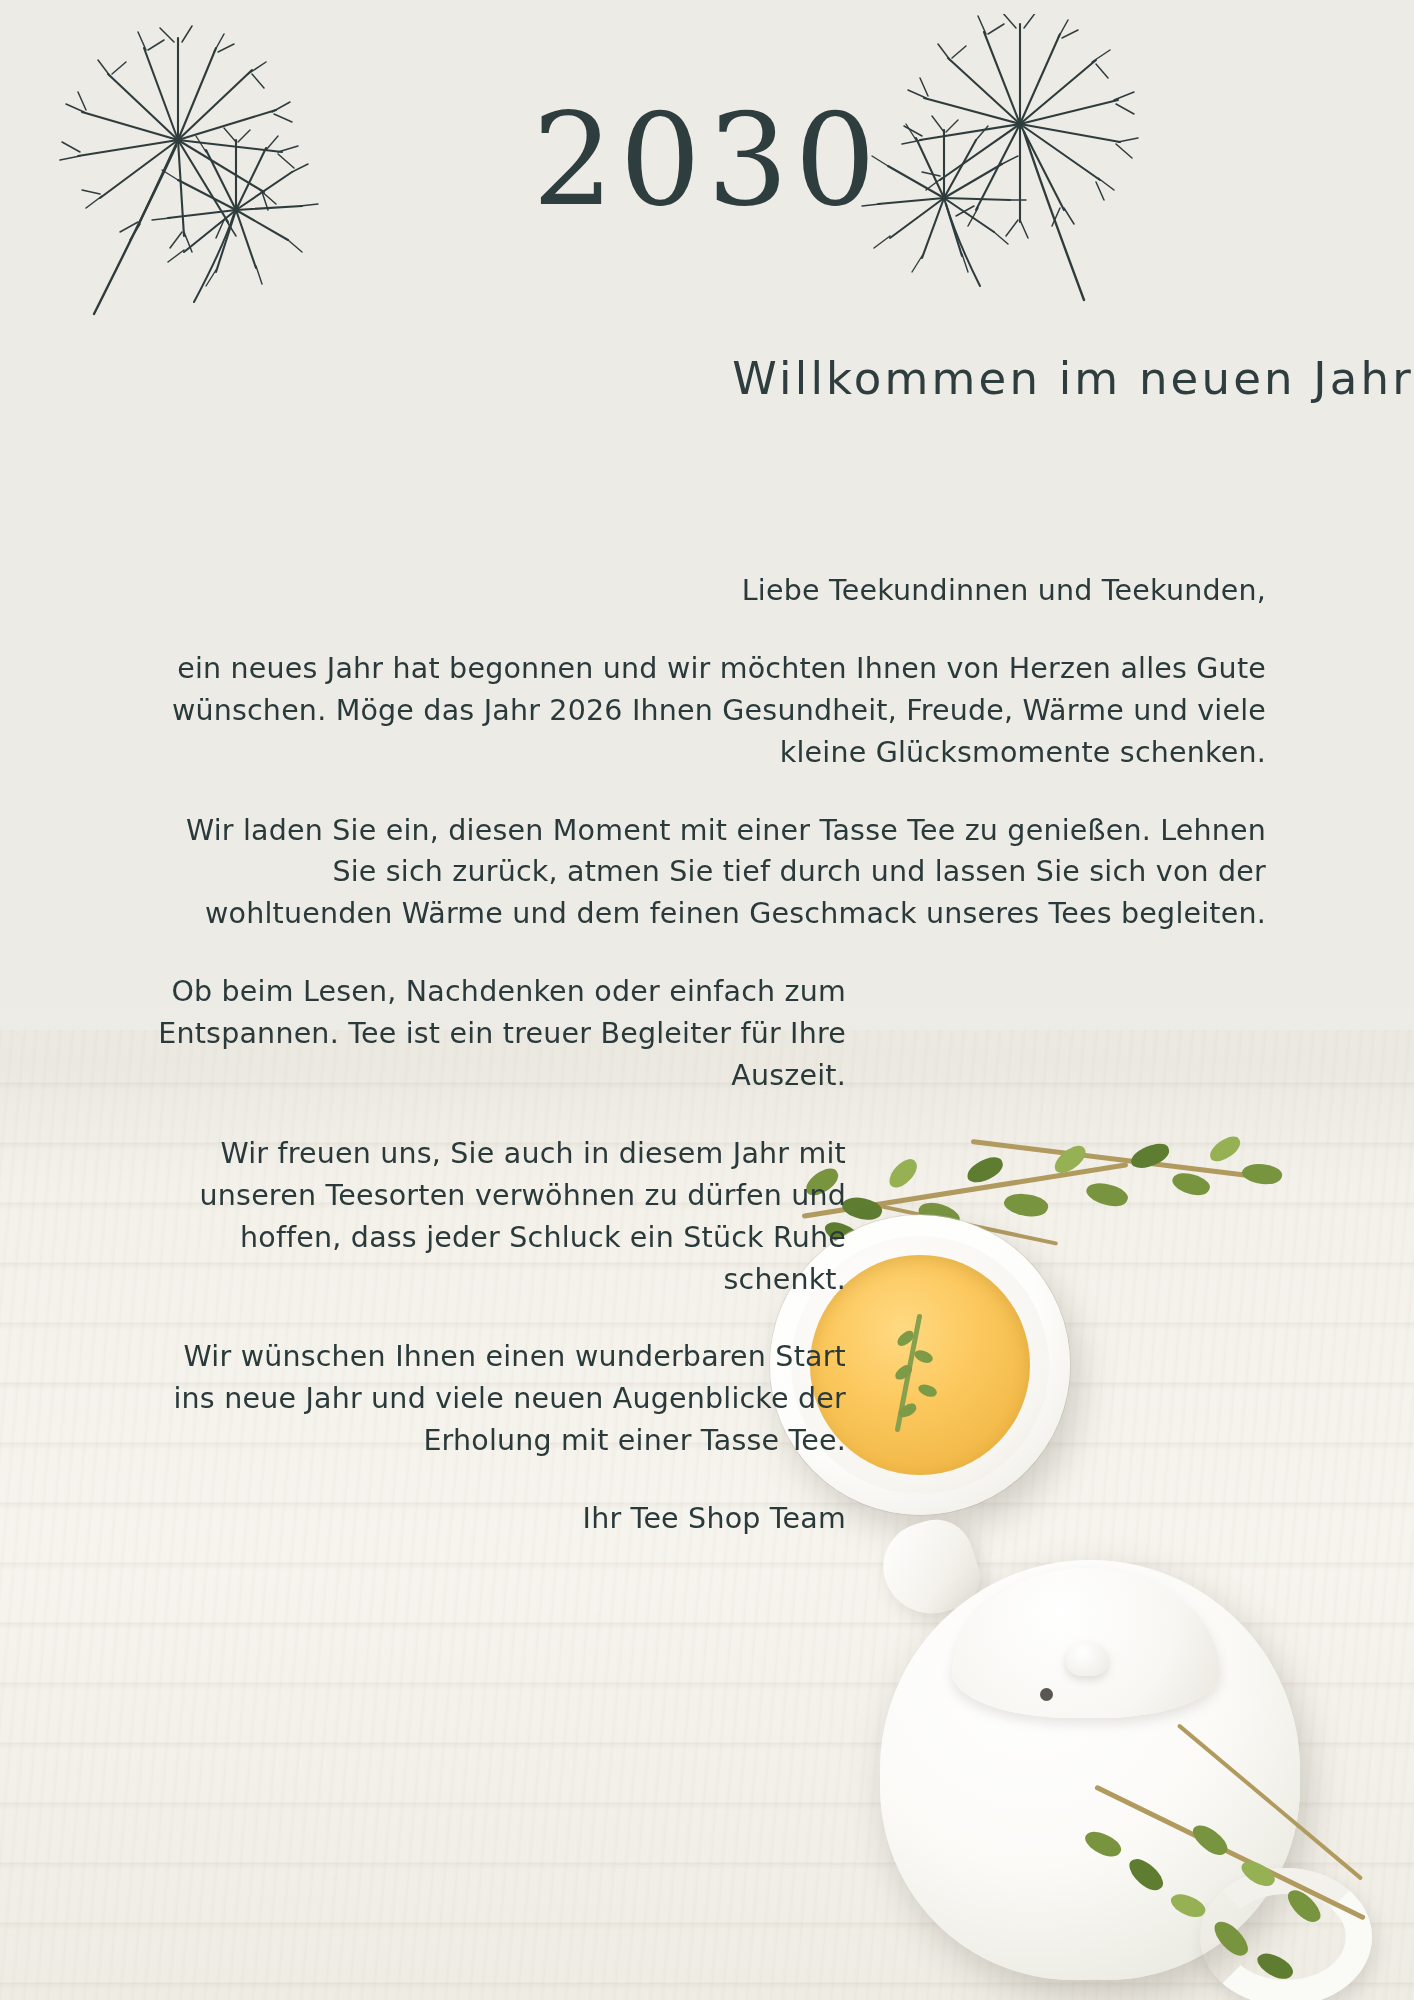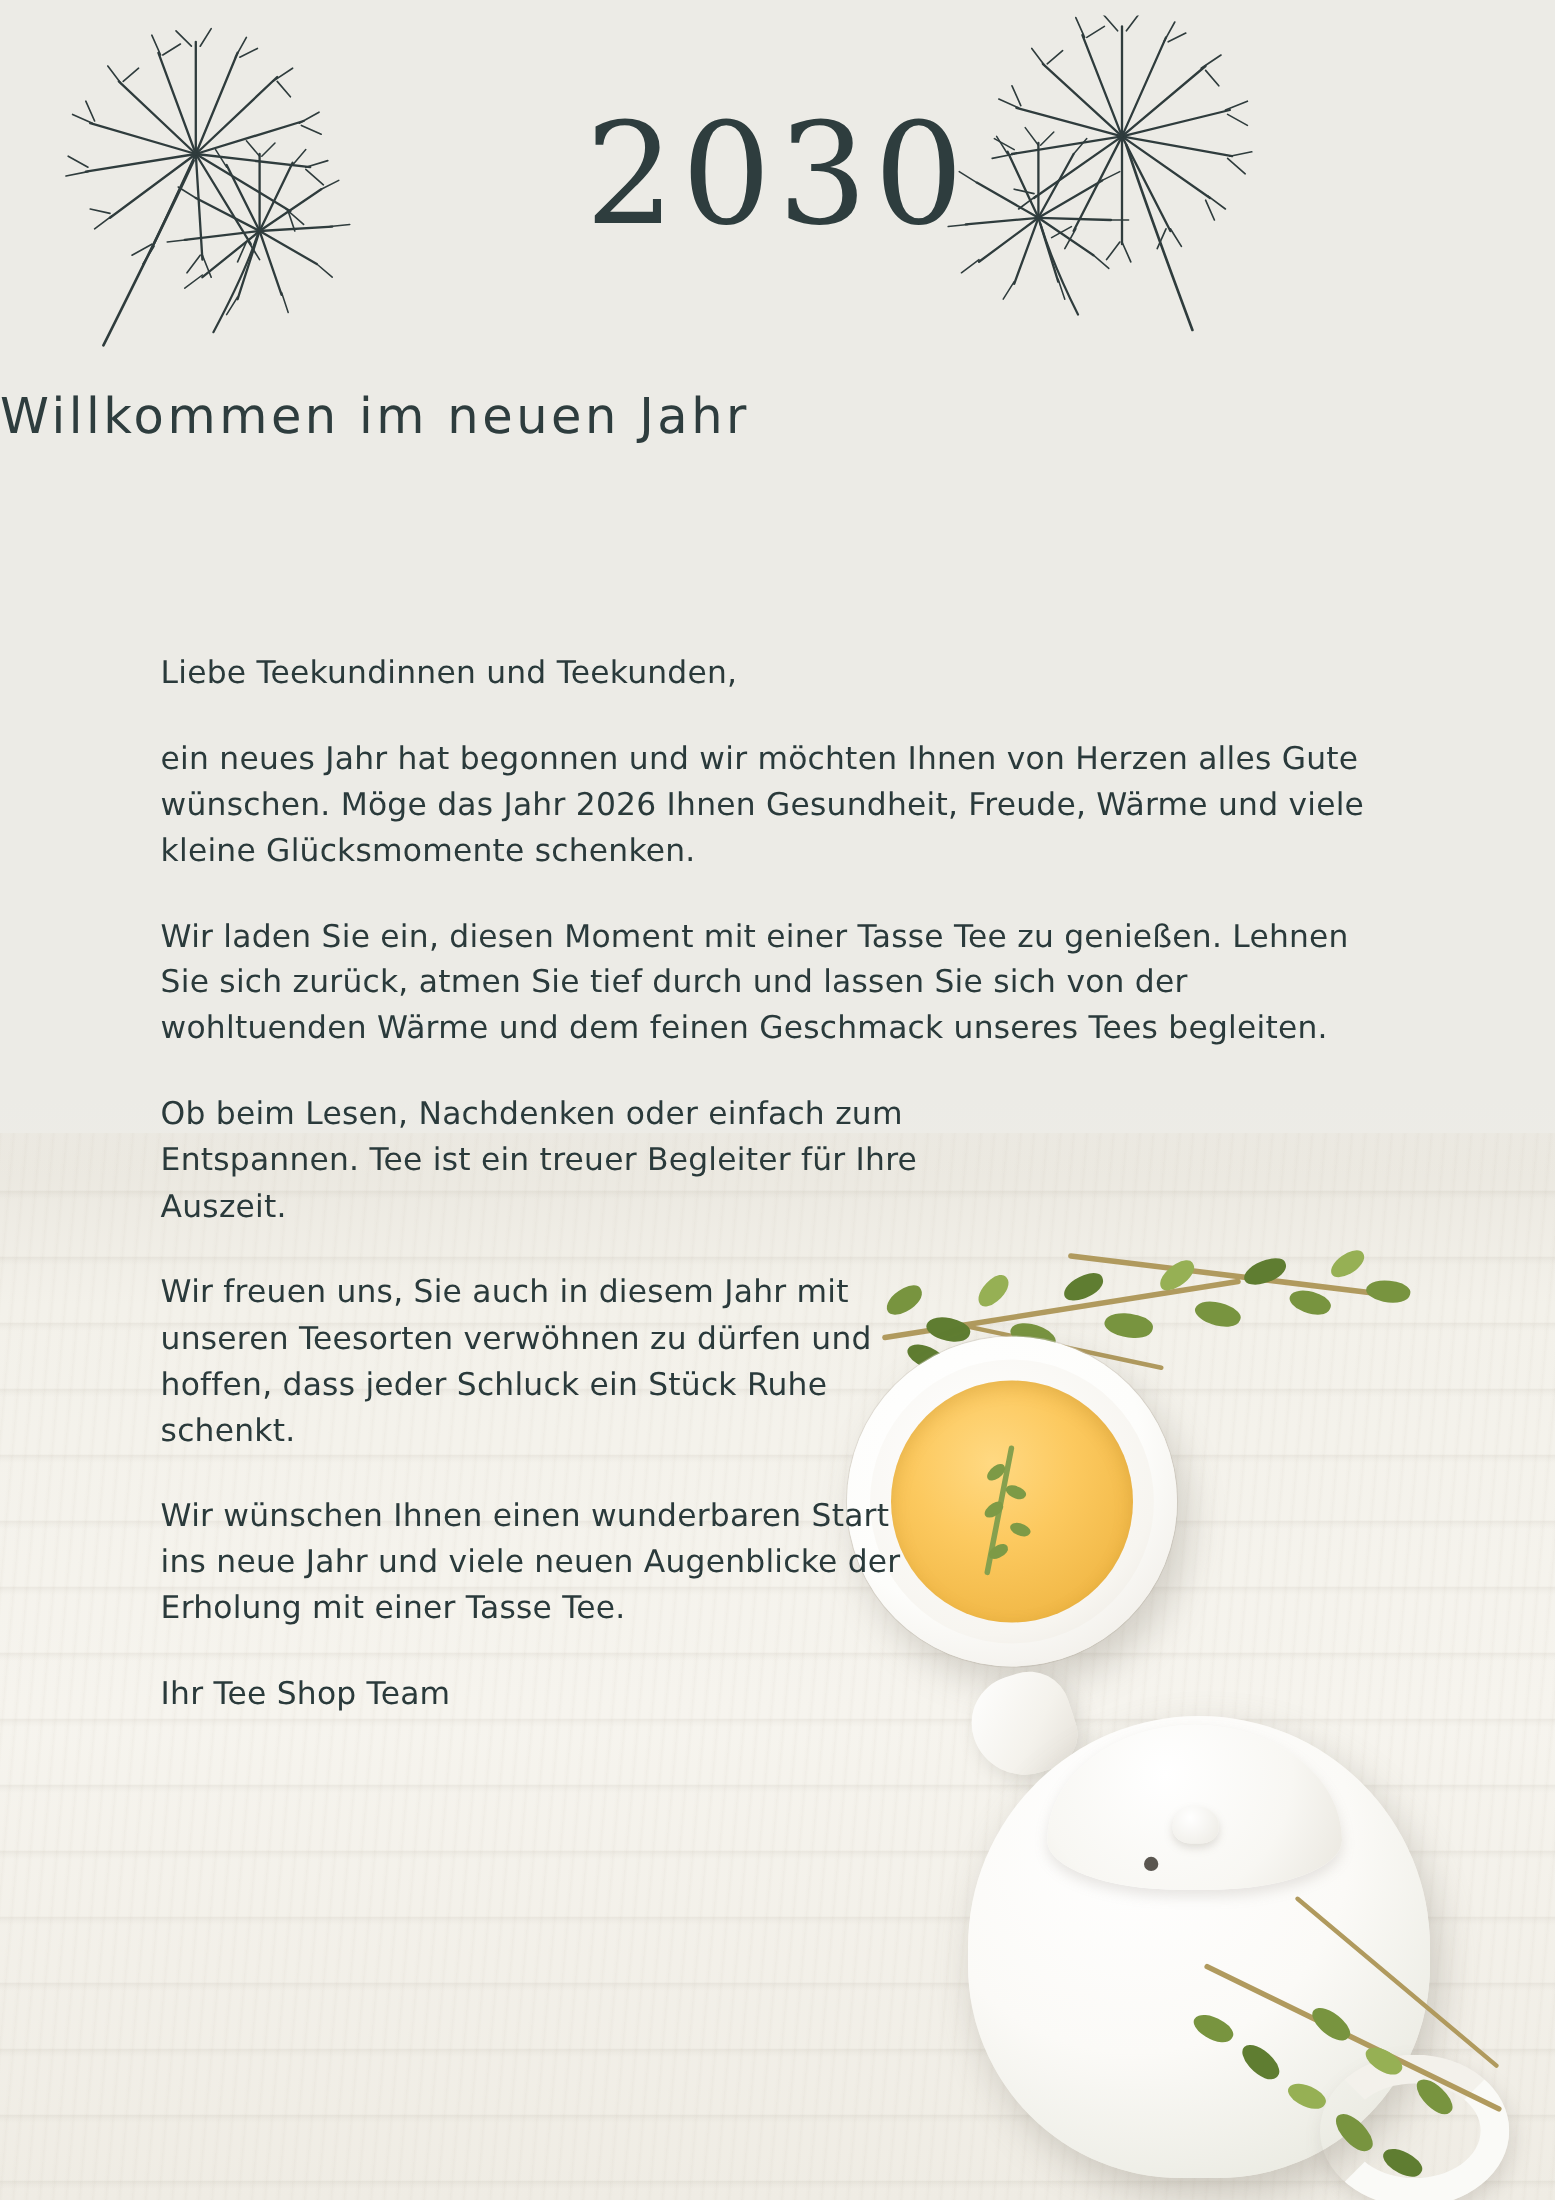--- a/index.html
+++ b/index.html
@@ -186,35 +186,36 @@
     font-family: "DejaVu Serif", serif;
     font-size: 128px;
     letter-spacing: 6px;
     color: #2e3d3e;
     line-height: 1;
   }
   .subtitle {
     position: absolute;
     left: 0; right: 0;
     top: 352px;
-    text-align: left;
+    text-align: right;
     font-family: "DejaVu Sans", sans-serif;
     font-size: 45px;
     letter-spacing: 3.2px;
     color: #2e3d3e;
   }
   .letter {
     position: absolute;
     left: 146px;
-    top: 591px;
+    top: 570px;
     width: 1130px;
     color: #2a3a3b;
     font-size: 28.5px;
     line-height: 1.47;
     letter-spacing: .2px;
+    text-align: right;
   }
   .letter p {
     margin: 0 0 36px 0;
     max-width: 1120px;
   }
   .letter p.narrow { max-width: 700px; margin-top: 36px; }
   .letter p.last { margin-bottom: 0; }
 </style>
 </head>
 <body>

